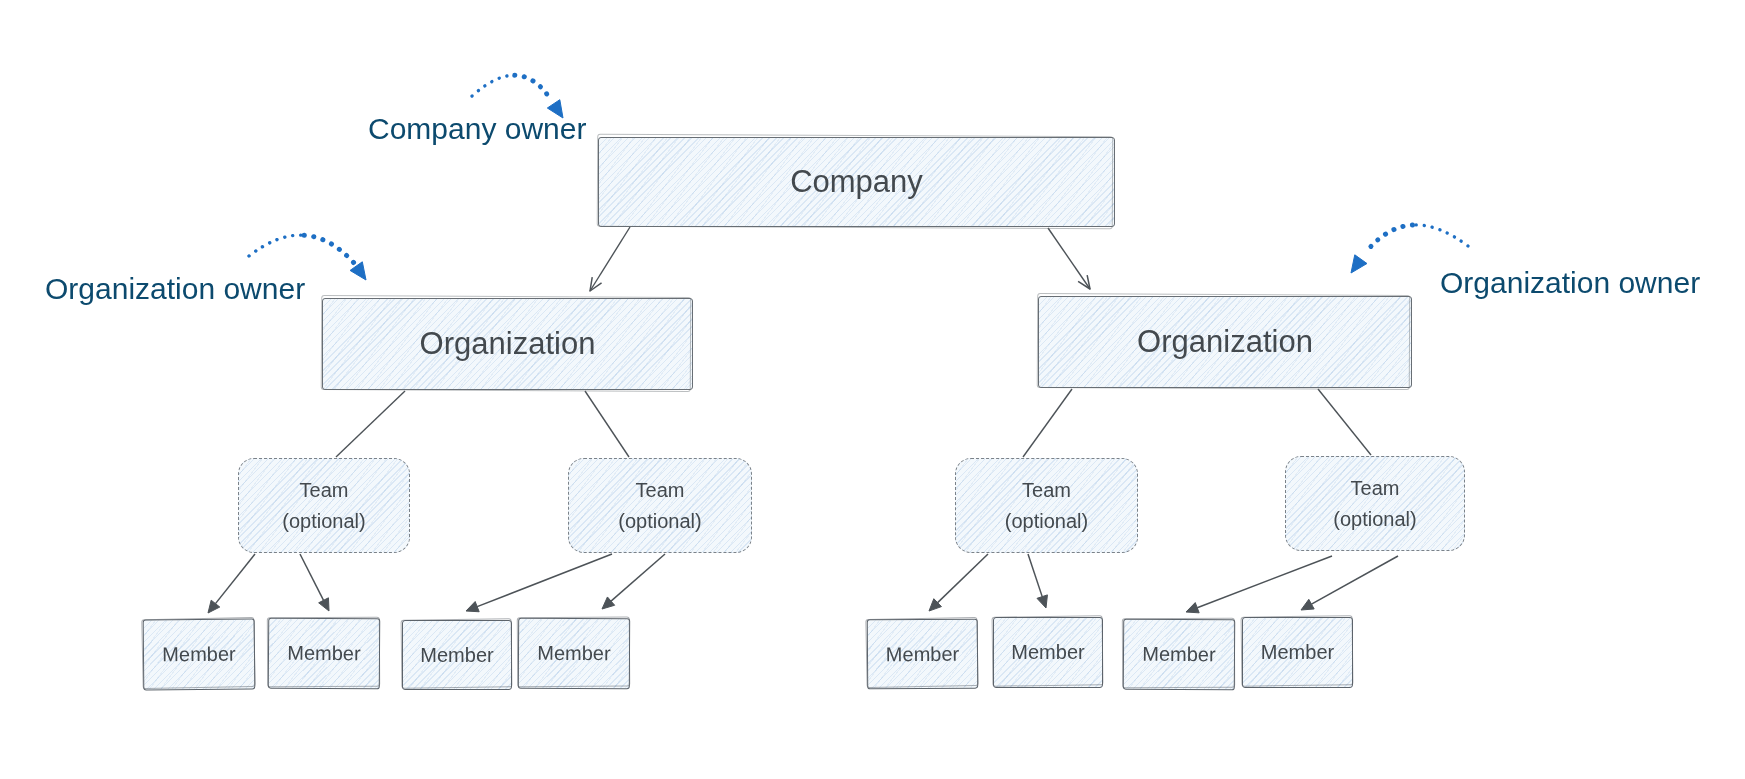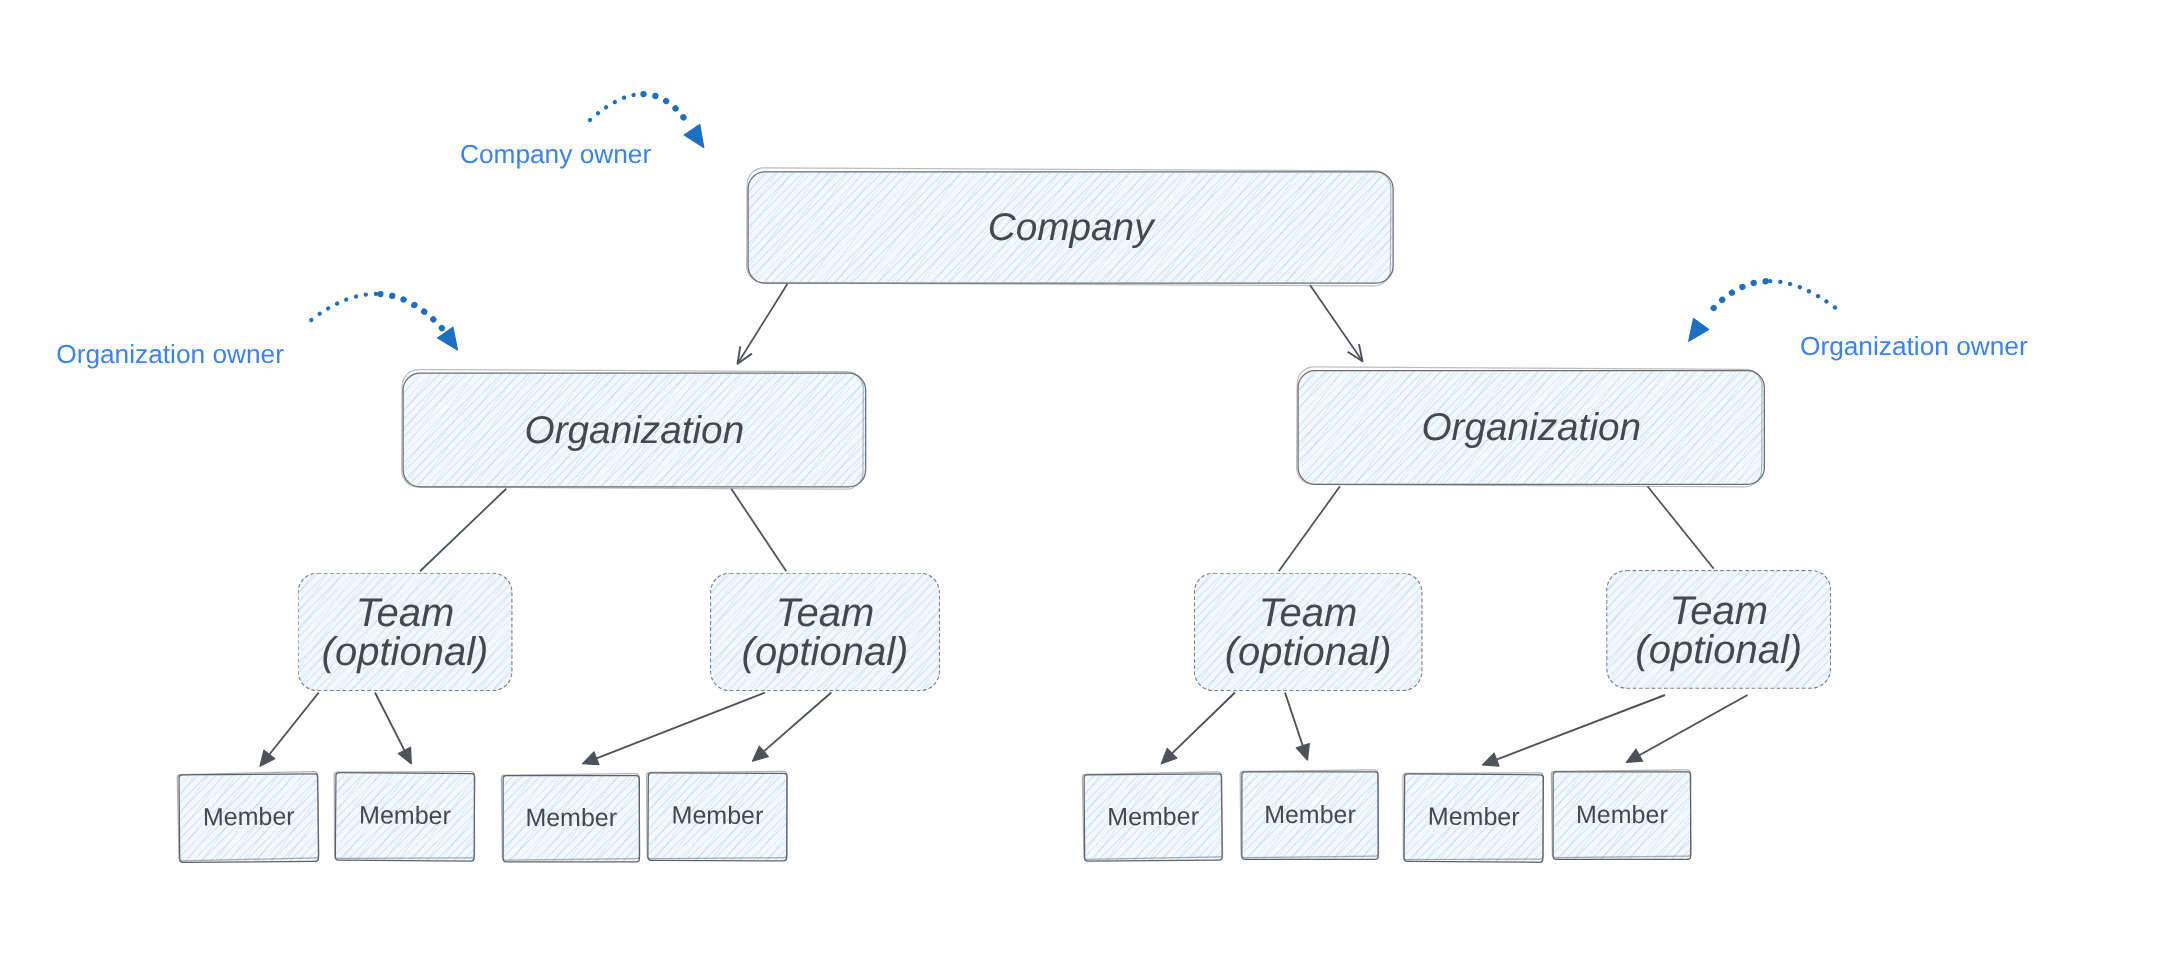--- a/index.html
+++ b/index.html
@@ -10,26 +10,26 @@
   .layer{position:absolute;left:0;top:0;width:1745px;height:779px;}
   .node{
     position:absolute;display:flex;flex-direction:column;align-items:center;justify-content:center;
     box-sizing:border-box;text-align:center;color:#43494e;
     background-color:#f3f8fc;
     background-image:
       repeating-linear-gradient(135deg, rgba(122,167,216,0.20) 0 1px, rgba(255,255,255,0) 1px 5px),
       repeating-linear-gradient(127deg, rgba(122,167,216,0.14) 0 1px, rgba(255,255,255,0) 1px 9px);
   }
   .node span{position:relative;z-index:2;}
-  .solid{border:1.6px solid #686e74;border-radius:14px;font-size:31px;font-style:italic;}
+  .solid{border:1.6px solid #686e74;border-radius:3px;font-size:31px;}
   .solid::after{
     content:"";position:absolute;inset:-3px 1px -2px -2px;border:1px solid rgba(104,110,116,0.45);
     border-radius:inherit;transform:rotate(0.3deg);pointer-events:none;
   }
-  .team{border:1.7px dashed #7b8289;border-radius:16px;font-size:32px;line-height:31px;font-style:italic;}
+  .team{border:1.7px dashed #7b8289;border-radius:16px;font-size:20px;line-height:31px;}
   .member{border:1.5px solid #5d646b;border-radius:3px;font-size:20px;}
   .member::after{
     content:"";position:absolute;inset:-2px -1px 1px -2px;border:1px solid rgba(93,100,107,0.5);
     border-radius:inherit;transform:rotate(-0.7deg);pointer-events:none;
   }
   .company{left:598px;top:137px;width:517px;height:90px;}
   .org-l{left:322px;top:298px;width:371px;height:92px;}
   .org-r{left:1038px;top:296px;width:374px;height:92px;}
   .t1{left:238px;top:458px;width:172px;height:95px;}
   .t2{left:568px;top:458px;width:184px;height:95px;}
@@ -37,21 +37,21 @@
   .t4{left:1285px;top:456px;width:180px;height:95px;}
   .m1{left:143px;top:619px;width:112px;height:71px;transform:rotate(-0.5deg);}
   .m2{left:268px;top:618px;width:112px;height:71px;transform:rotate(0.4deg);}
   .m3{left:402px;top:620px;width:110px;height:70px;}
   .m4{left:518px;top:618px;width:112px;height:71px;transform:rotate(0.3deg);}
   .m5{left:867px;top:619px;width:111px;height:70px;transform:rotate(-0.4deg);}
   .m6{left:993px;top:617px;width:110px;height:71px;}
   .m7{left:1123px;top:619px;width:112px;height:71px;transform:rotate(0.4deg);}
   .m8{left:1242px;top:617px;width:111px;height:71px;}
   .owner-label{
-    position:absolute;font-size:21px;color:#3b82f6;white-space:nowrap;z-index:3;
+    position:absolute;font-size:30px;color:#0c4a6e;white-space:nowrap;z-index:3;
   }
   .company-owner{left:368px;top:112px;}
   .org-owner-left{left:45px;top:272px;}
   .org-owner-right{left:1440px;top:266px;}
 </style>
 </head>
 <body>
 
 <div class="canvas">
 

